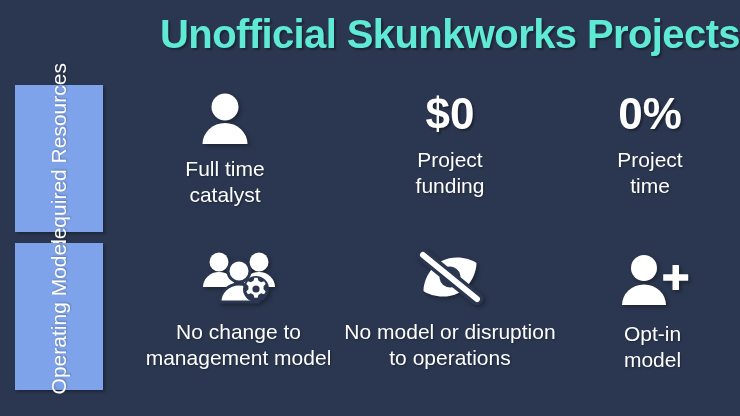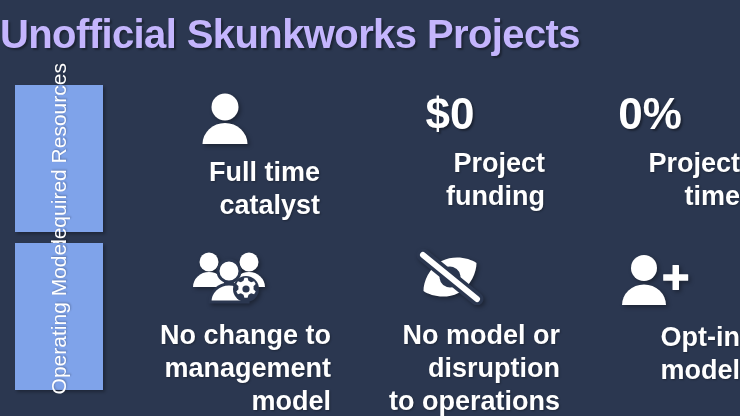--- a/index.html
+++ b/index.html
@@ -18,22 +18,22 @@
     width: 740px;
     height: 416px;
     background: #2b3750;
   }
   
   .title {
     position: absolute;
     left: 0;
     top: 12px;
     width: 740px;
-    text-align: left;
-    color: #c4b5fd;
+    text-align: right;
+    color: #5eead4;
     font-size: 40px;
     font-weight: bold;
     letter-spacing: -0.6px;
     text-shadow: 2px 2px 2px rgba(0,0,0,0.35);
     white-space: nowrap;
   }
   
   .row-label {
     position: absolute;
     left: 15px;
@@ -62,46 +62,45 @@
     text-align: center;
     color: #ffffff;
   }
   .cell .big-number {
     font-size: 44px;
     font-weight: bold;
     line-height: 1;
     text-shadow: 2px 2px 2px rgba(0,0,0,0.35);
   }
   .cell .caption {
-    font-size: 27px;
-    font-weight: bold;
+    font-size: 21px;
+    font-weight: normal;
     line-height: 1.22;
     text-shadow: 1px 1px 2px rgba(0,0,0,0.30);
     white-space: pre-line;
-    text-align: right;
   }
   .icon-wrap {
     display: flex;
     align-items: flex-end;
     justify-content: center;
     filter: drop-shadow(2px 2px 2px rgba(0,0,0,0.35));
   }
   svg { display: block; }
 
   
   #cell-catalyst { left: 130px; top: 92px;  width: 190px; }
   #cell-funding  { left: 355px; top: 92px;  width: 190px; }
   #cell-time     { left: 560px; top: 92px;  width: 180px; }
 
   #cell-catalyst .icon-wrap { height: 56px; margin-bottom: 8px; }
   #cell-funding  .big-number { margin-bottom: 11px; }
   #cell-time     .big-number { margin-bottom: 11px; }
 
   
-  #cell-mgmt  { left: 126px; top: 247px; width: 205px; }
+  #cell-mgmt  { left: 136px; top: 247px; width: 205px; }
   #cell-risk  { left: 340px; top: 247px; width: 220px; }
   #cell-optin { left: 565px; top: 251px; width: 175px; }
 
   #cell-mgmt  .icon-wrap { height: 58px; margin-bottom: 14px; }
   #cell-risk  .icon-wrap { height: 58px; margin-bottom: 14px; }
   #cell-optin .icon-wrap { height: 58px; margin-bottom: 12px; }
 </style>
 </head>
 <body>
 

